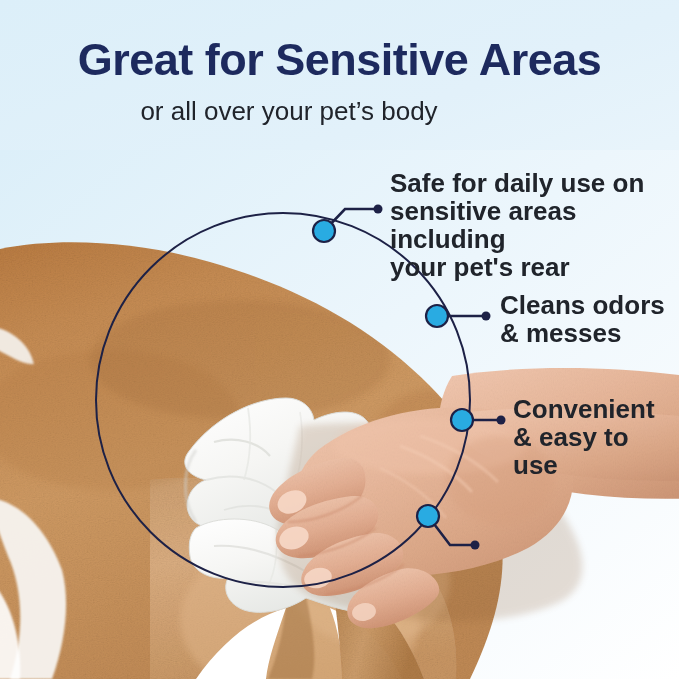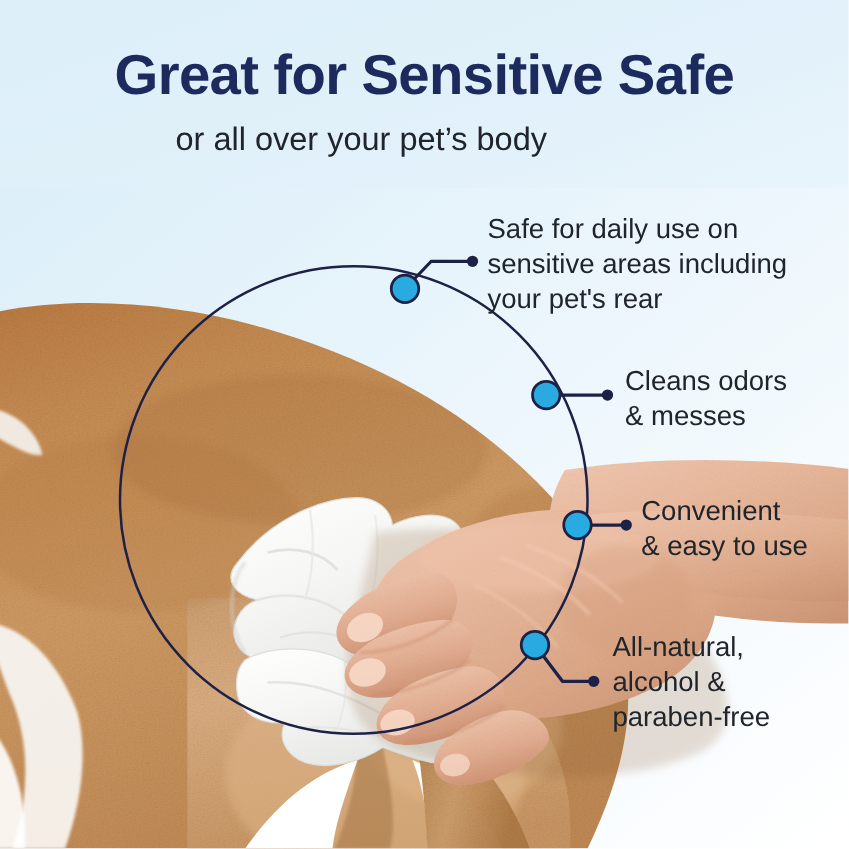--- a/index.html
+++ b/index.html
@@ -28,37 +28,37 @@
   
   .photo{
     position:absolute;left:0;top:150px;width:679px;height:529px;
     overflow:hidden;
   }
   .photo svg{display:block;}
 
   
   .callout{
     position:absolute;
-    font-size:22px;line-height:28px;color:#20242b;
-    font-weight:normal;white-space:pre-line;
+    font-size:26px;line-height:28px;color:#20242b;
+    font-weight:bold;white-space:pre-line;
   }
   .c1{left:390px;top:169px;}
   .c2{left:500px;top:291px;}
   .c3{left:513px;top:395px;}
   .c4{left:490px;top:504px;}
 
   
   .overlay{position:absolute;left:0;top:0;width:679px;height:679px;pointer-events:none;}
 </style>
 </head>
 <body>
 
 <div id="stage">
 
-  <div class="headline">Great for Sensitive Safe</div>
+  <div class="headline">Great for Sensitive Areas</div>
   <div class="subhead">or all over your pet’s body</div>
 
   <div class="photo">
     <svg width="679" height="529" viewBox="0 0 679 529" xmlns="http://www.w3.org/2000/svg">
       <defs>
         <linearGradient id="bgGrad" x1="0" y1="0" x2="1" y2="1">
           <stop offset="0%" stop-color="#dceff9"></stop>
           <stop offset="45%" stop-color="#ecf6fc"></stop>
           <stop offset="100%" stop-color="#ffffff"></stop>
         </linearGradient>
@@ -268,17 +268,14 @@
     <circle cx="428" cy="516" r="11" fill="#29abe2" stroke="#1d2146" stroke-width="2.2"></circle>
   </svg>
 
   <div class="callout c1">Safe for daily use on
 sensitive areas including
 your pet's rear</div>
   <div class="callout c2">Cleans odors
 &amp; messes</div>
   <div class="callout c3">Convenient
 &amp; easy to use</div>
-  <div class="callout c4">All-natural,
-alcohol &amp;
-paraben-free</div>
 
 </div>
 
 </body></html>

